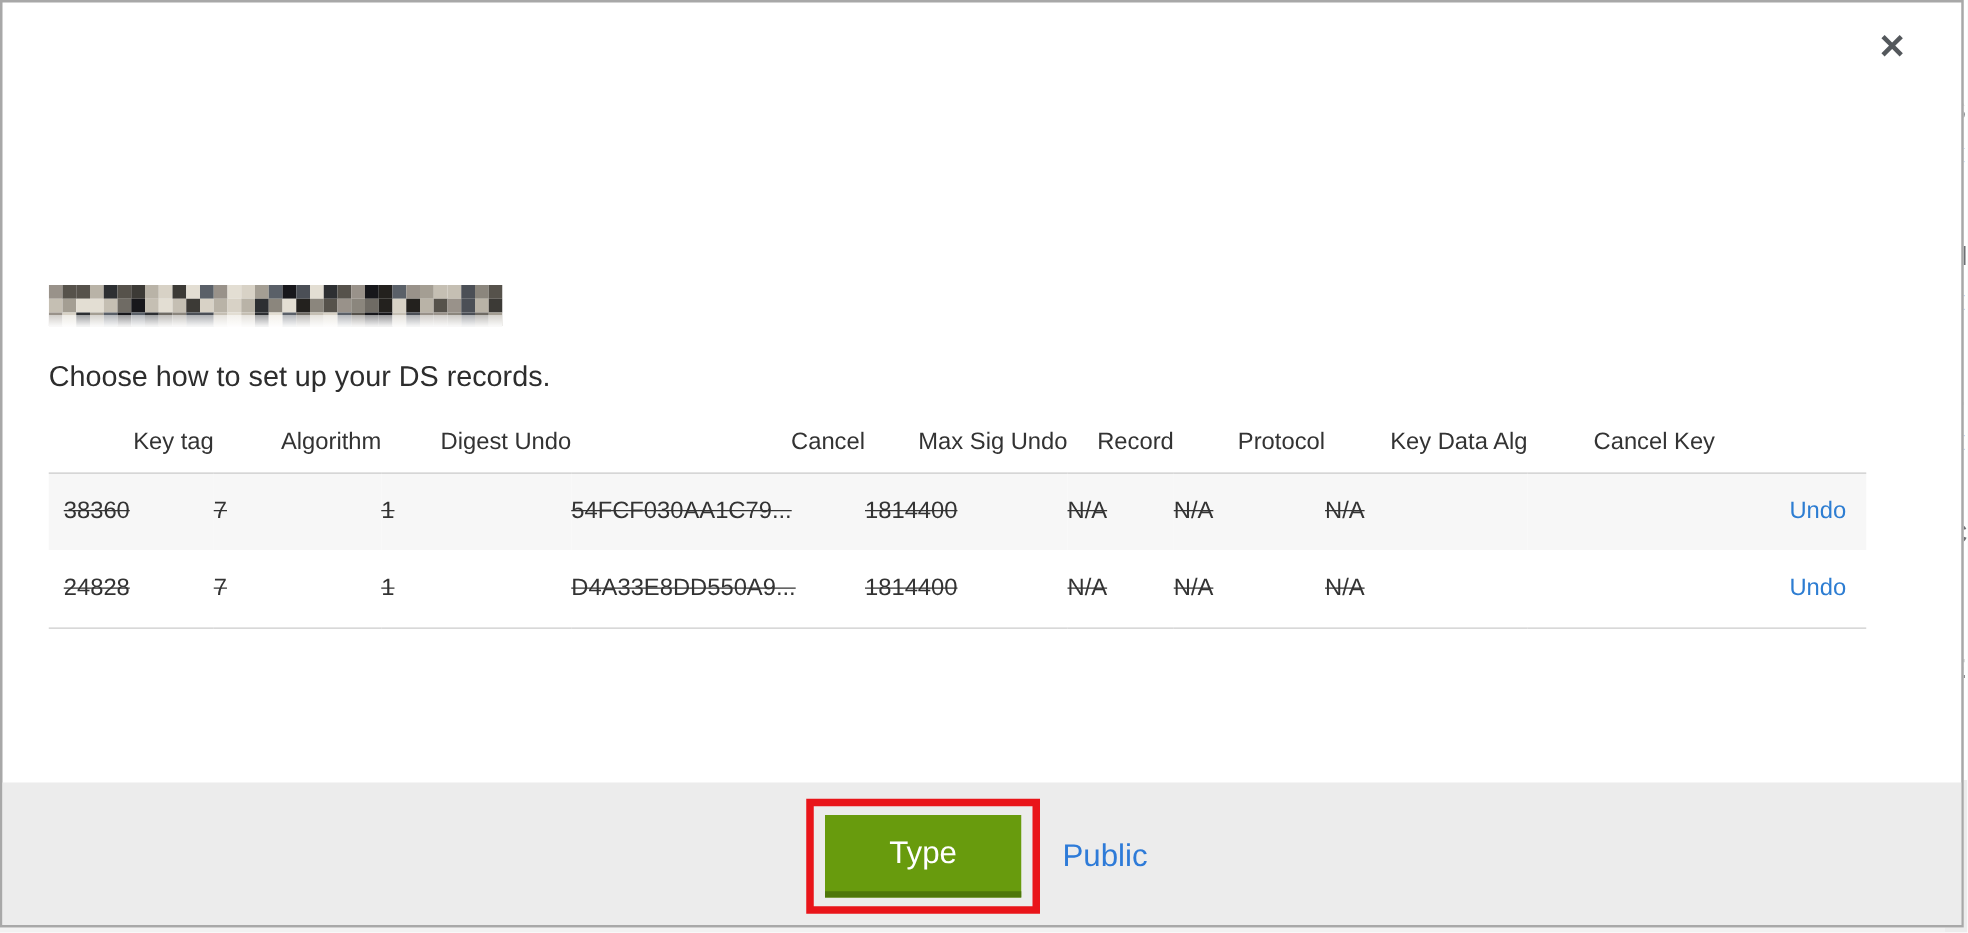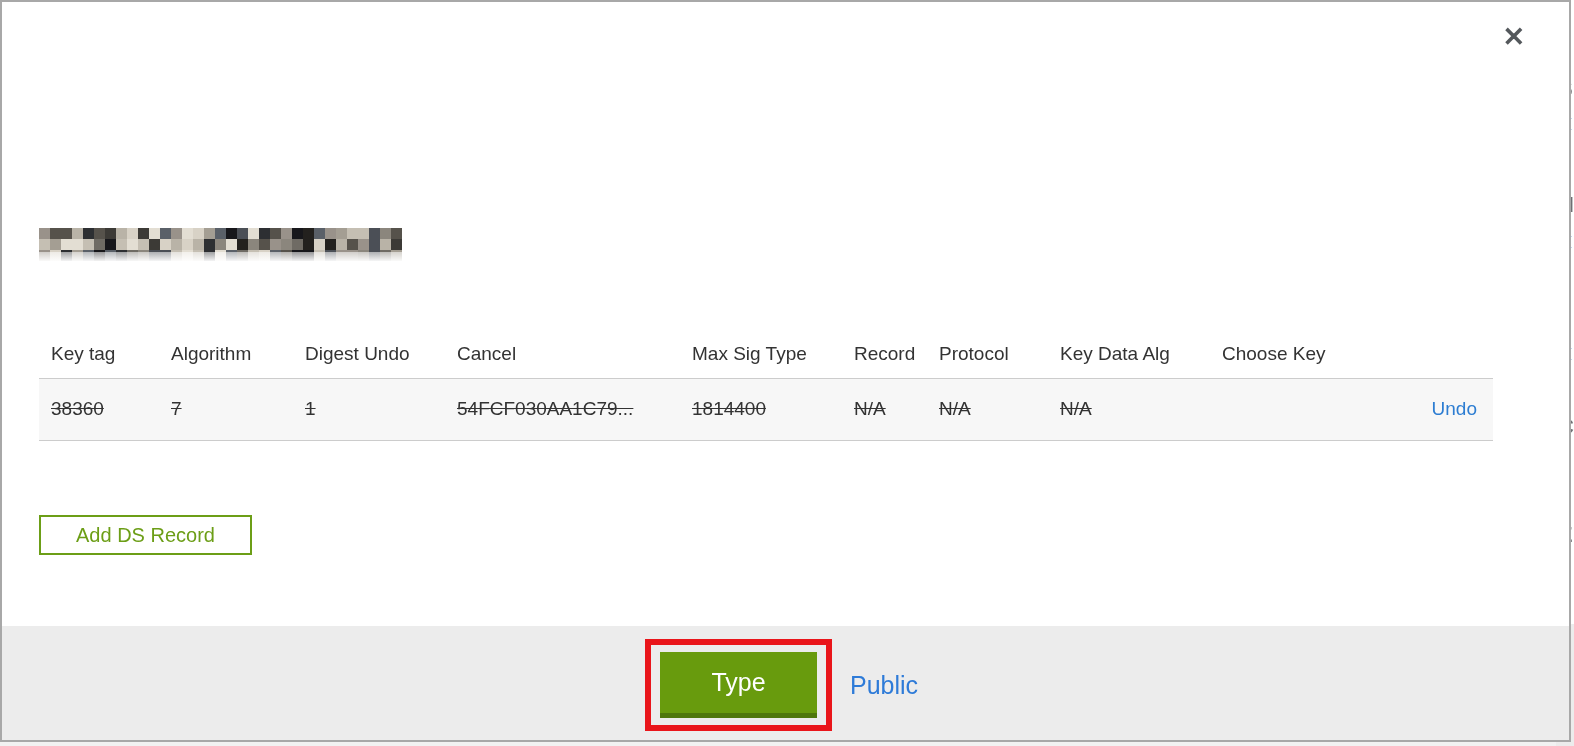--- a/index.html
+++ b/index.html
@@ -67,21 +67,21 @@
     font-size: 23px; color: #2d2d2d;
   }
 
   
   .ds-table {
     position: absolute; left: 37px; top: 328px; width: 1454px;
     border-collapse: collapse; table-layout: fixed;
     font-size: 19px; color: #333;
   }
   .ds-table thead th {
-    text-align: left; font-weight: normal; color: #333;
+    text-align: right; font-weight: normal; color: #333;
     height: 48px; vertical-align: middle; padding: 0;
   }
   .ds-table thead th:first-child { padding-left: 12px; }
   .ds-table tbody { border-top: 1px solid #cccccc; border-bottom: 1px solid #cccccc; }
   .ds-table tbody tr { height: 62px; }
   .ds-table tbody tr.striped { background: #f7f7f7; }
   .ds-table td { vertical-align: middle; padding: 0; }
   .ds-table td:first-child { padding-left: 12px; }
   .ds-table td.struck { text-decoration: line-through; }
   .ds-table td.action-cell { text-align: right; padding-right: 16px; }
@@ -141,67 +141,81 @@
     <span class="sliver-thumb" style="top:634px;height:30px"></span>
     <div class="sliver-footer"></div>
   </div>
 
   <div class="modal">
 
     <button class="close-btn">✕</button>
 
     <div class="redacted-domain" id="redacted"><span class="px" style="background:#99928a"></span><span class="px" style="background:#56524b"></span><span class="px" style="background:#56524b"></span><span class="px" style="background:#b9b3a7"></span><span class="px" style="background:#2d2f32"></span><span class="px" style="background:#56524b"></span><span class="px" style="background:#3c3a36"></span><span class="px" style="background:#b9b3a7"></span><span class="px" style="background:#d8d2c6"></span><span class="px" style="background:#3c3a36"></span><span class="px" style="background:#e3ded3"></span><span class="px" style="background:#5a6068"></span><span class="px" style="background:#99928a"></span><span class="px" style="background:#e3ded3"></span><span class="px" style="background:#d8d2c6"></span><span class="px" style="background:#a49e93"></span><span class="px" style="background:#5a6068"></span><span class="px" style="background:#17171b"></span><span class="px" style="background:#4b4f56"></span><span class="px" style="background:#e3ded3"></span><span class="px" style="background:#2d2f32"></span><span class="px" style="background:#56524b"></span><span class="px" style="background:#99928a"></span><span class="px" style="background:#17171b"></span><span class="px" style="background:#23211e"></span><span class="px" style="background:#5a6068"></span><span class="px" style="background:#99928a"></span><span class="px" style="background:#a49e93"></span><span class="px" style="background:#c5bfb3"></span><span class="px" style="background:#c5bfb3"></span><span class="px" style="background:#4b4f56"></span><span class="px" style="background:#8b867d"></span><span class="px" style="background:#56524b"></span><span class="px" style="background:#c5bfb3"></span><span class="px" style="background:#a49e93"></span><span class="px" style="background:#e3ded3"></span><span class="px" style="background:#e3ded3"></span><span class="px" style="background:#c5bfb3"></span><span class="px" style="background:#6f6b64"></span><span class="px" style="background:#17171b"></span><span class="px" style="background:#c5bfb3"></span><span class="px" style="background:#e3ded3"></span><span class="px" style="background:#c5bfb3"></span><span class="px" style="background:#3c3a36"></span><span class="px" style="background:#d8d2c6"></span><span class="px" style="background:#b9b3a7"></span><span class="px" style="background:#d8d2c6"></span><span class="px" style="background:#b9b3a7"></span><span class="px" style="background:#2d2f32"></span><span class="px" style="background:#8b867d"></span><span class="px" style="background:#e3ded3"></span><span class="px" style="background:#23211e"></span><span class="px" style="background:#8b867d"></span><span class="px" style="background:#56524b"></span><span class="px" style="background:#99928a"></span><span class="px" style="background:#8b867d"></span><span class="px" style="background:#6f6b64"></span><span class="px" style="background:#23211e"></span><span class="px" style="background:#d8d2c6"></span><span class="px" style="background:#23211e"></span><span class="px" style="background:#b9b3a7"></span><span class="px" style="background:#56524b"></span><span class="px" style="background:#99928a"></span><span class="px" style="background:#4b4f56"></span><span class="px" style="background:#b9b3a7"></span><span class="px" style="background:#3c3a36"></span><span class="px" style="background:#99928a"></span><span class="px" style="background:#d8d2c6"></span><span class="px" style="background:#2d2f32"></span><span class="px" style="background:#a49e93"></span><span class="px" style="background:#5a6068"></span><span class="px" style="background:#17171b"></span><span class="px" style="background:#5a6068"></span><span class="px" style="background:#2d2f32"></span><span class="px" style="background:#6f6b64"></span><span class="px" style="background:#8b867d"></span><span class="px" style="background:#4b4f56"></span><span class="px" style="background:#4b4f56"></span><span class="px" style="background:#c5bfb3"></span><span class="px" style="background:#e3ded3"></span><span class="px" style="background:#c5bfb3"></span><span class="px" style="background:#2d2f32"></span><span class="px" style="background:#e3ded3"></span><span class="px" style="background:#5a6068"></span><span class="px" style="background:#6f6b64"></span><span class="px" style="background:#c5bfb3"></span><span class="px" style="background:#d8d2c6"></span><span class="px" style="background:#5a6068"></span><span class="px" style="background:#56524b"></span><span class="px" style="background:#17171b"></span><span class="px" style="background:#17171b"></span><span class="px" style="background:#c5bfb3"></span><span class="px" style="background:#4b4f56"></span><span class="px" style="background:#99928a"></span><span class="px" style="background:#99928a"></span><span class="px" style="background:#8b867d"></span><span class="px" style="background:#4b4f56"></span><span class="px" style="background:#6f6b64"></span><span class="px" style="background:#a49e93"></span></div>
 
+    <p class="instruction">Choose how to set up your DS records.</p>
 
     <table class="ds-table">
       <colgroup>
         <col style="width:132px">
           <col style="width:134px">
           <col style="width:152px">
         <col style="width:235px">
           <col style="width:162px">
           <col style="width:85px">
         <col style="width:121px">
           <col style="width:162px">
           <col style="width:150px">
         <col style="width:121px">
       </colgroup>
       <thead>
         <tr>
           <th>Key tag</th>
           <th>Algorithm</th>
           <th>Digest Undo</th>
           <th>Cancel</th>
-          <th>Max Sig Type</th>
+          <th>Max Sig Undo</th>
           <th>Record</th>
           <th>Protocol</th>
           <th>Key Data Alg</th>
-          <th>Choose Key</th>
+          <th>Cancel Key</th>
           <th></th>
         </tr>
       </thead>
       <tbody>
         <tr class="striped">
           <td class="struck">38360</td>
           <td class="struck">7</td>
           <td class="struck">1</td>
           <td class="struck">54FCF030AA1C79...</td>
           <td class="struck">1814400</td>
           <td class="struck">N/A</td>
           <td class="struck">N/A</td>
           <td class="struck">N/A</td>
           <td class="struck"></td>
           <td class="action-cell">
             <a class="undo-link">Undo</a>
           </td>
         </tr>
+        <tr>
+          <td class="struck">24828</td>
+          <td class="struck">7</td>
+          <td class="struck">1</td>
+          <td class="struck">D4A33E8DD550A9...</td>
+          <td class="struck">1814400</td>
+          <td class="struck">N/A</td>
+          <td class="struck">N/A</td>
+          <td class="struck">N/A</td>
+          <td class="struck"></td>
+          <td class="action-cell">
+            <a class="undo-link">Undo</a>
+          </td>
+        </tr>
       </tbody>
     </table>
 
-    <button class="add-ds-btn">Add DS Record</button>
 
     <div class="modal-footer">
       <div class="footer-row">
         <div class="save-annotation">
           <button class="save-btn">Type</button>
         </div>
         <a class="cancel-link">Public</a>
       </div>
     </div>
 

